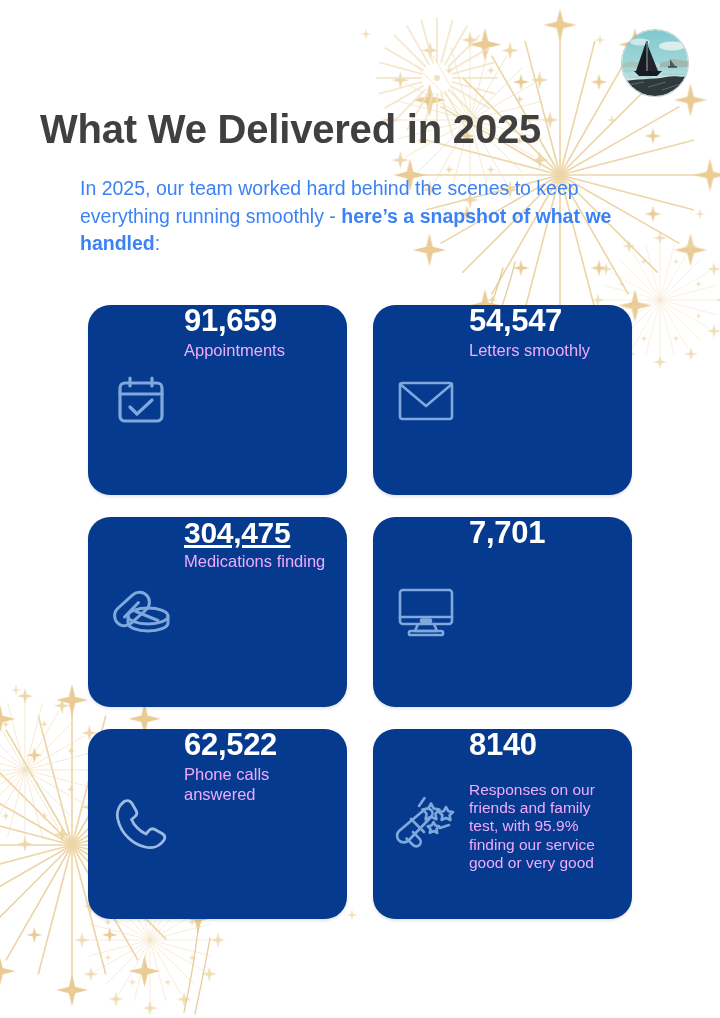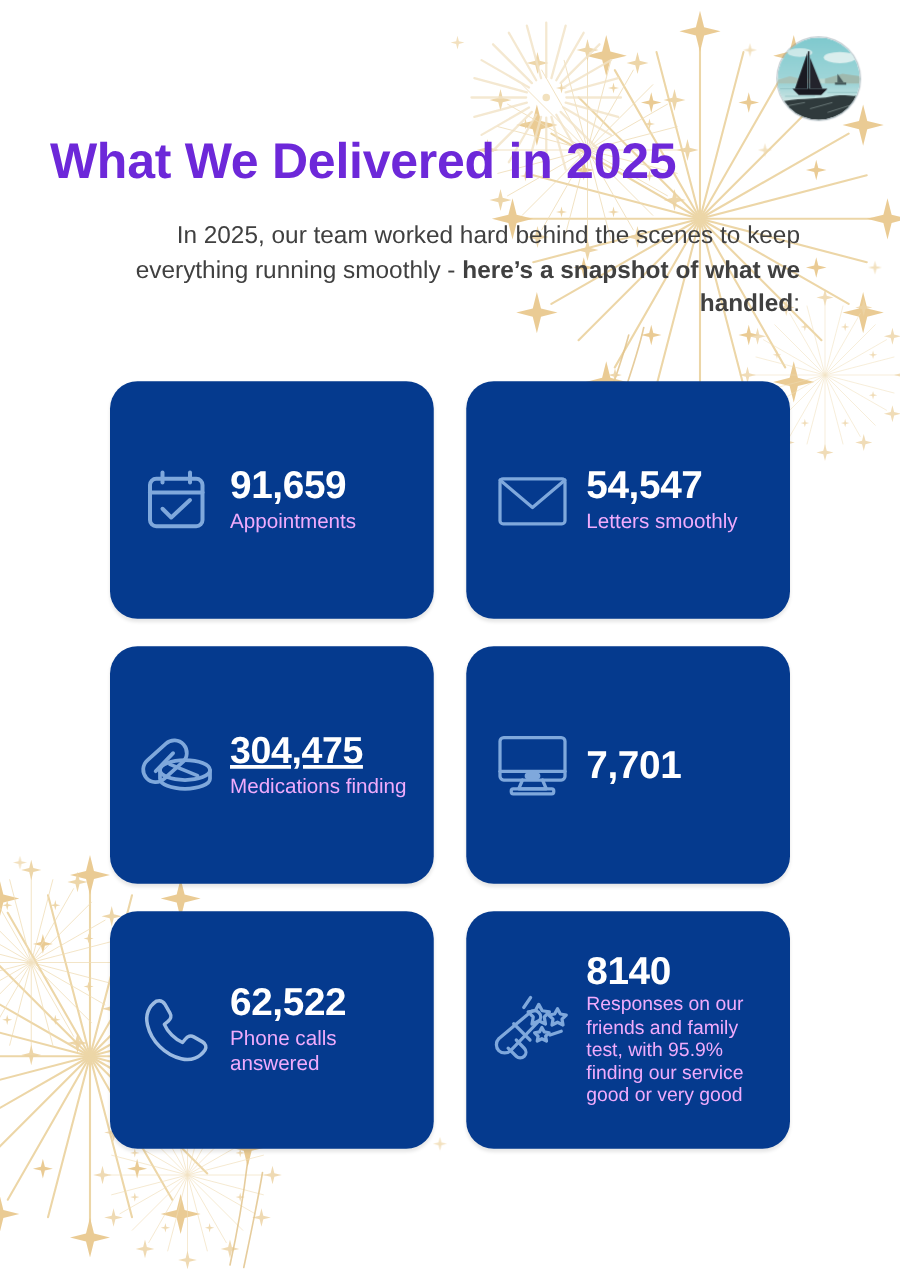--- a/index.html
+++ b/index.html
@@ -19,63 +19,63 @@
     position:absolute;left:622px;top:30px;width:66px;height:66px;
     border-radius:50%;overflow:hidden;
     box-shadow:0 0 0 1px rgba(120,140,150,.45);
   }
   .logo-wrap svg{display:block;}
 
   
   .title{
     position:absolute;left:0;top:107px;width:581px;
     text-align:center;
-    font-size:40px;font-weight:bold;color:#6d28d9;
+    font-size:40px;font-weight:bold;color:#404040;
     letter-spacing:-0.2px;line-height:1.1;
     font-family:"Liberation Sans", sans-serif;
   }
   .subtitle{
     position:absolute;left:80px;top:175px;width:560px;
-    text-align:right;font-size:19.5px;color:#404040;
+    text-align:left;font-size:19.5px;color:#3b82f6;
     line-height:1.42;font-weight:400;
   }
   .subtitle b{font-weight:bold;}
 
   
   .grid{
     position:absolute;left:88px;top:305px;
     width:552px;
     display:grid;
     grid-template-columns:259px 259px;
     grid-template-rows:190px 190px 190px;
     column-gap:26px;row-gap:22px;
   }
   .card{
     background:#053A8E;
     border-radius:22px;
-    display:flex;align-items:center;
+    display:flex;
     padding:0 14px 0 16px;
     box-sizing:border-box;
     box-shadow:0 2px 3px rgba(0,0,0,.10);
     position:relative;
   }
   .card-icon{
     flex:0 0 auto;width:74px;display:flex;align-items:center;justify-content:center;
   }
   .card-icon svg{display:block;}
   .card-text{flex:1 1 auto;padding-left:6px;min-width:0;}
   .card-value{
     color:#ffffff;font-weight:bold;font-size:31px;line-height:1.06;
     letter-spacing:-0.3px;white-space:nowrap;
   }
   .card-label{
     color:#f0abfc;font-size:16.5px;line-height:1.2;font-weight:400;
     margin-top:3px;
   }
-  .card-label.small{font-size:15.5px;line-height:1.18;margin-top:1px;}
+  .card-label.small{font-size:15.5px;line-height:1.18;margin-top:19px;}
   .card-value.tight{font-size:30px;text-decoration:underline;}
 </style>
 </head>
 <body>
 
 <div id="poster">
 
   <svg id="fireworks" viewBox="0 0 720 1018" xmlns="http://www.w3.org/2000/svg" aria-hidden="true">
     <defs>
 

